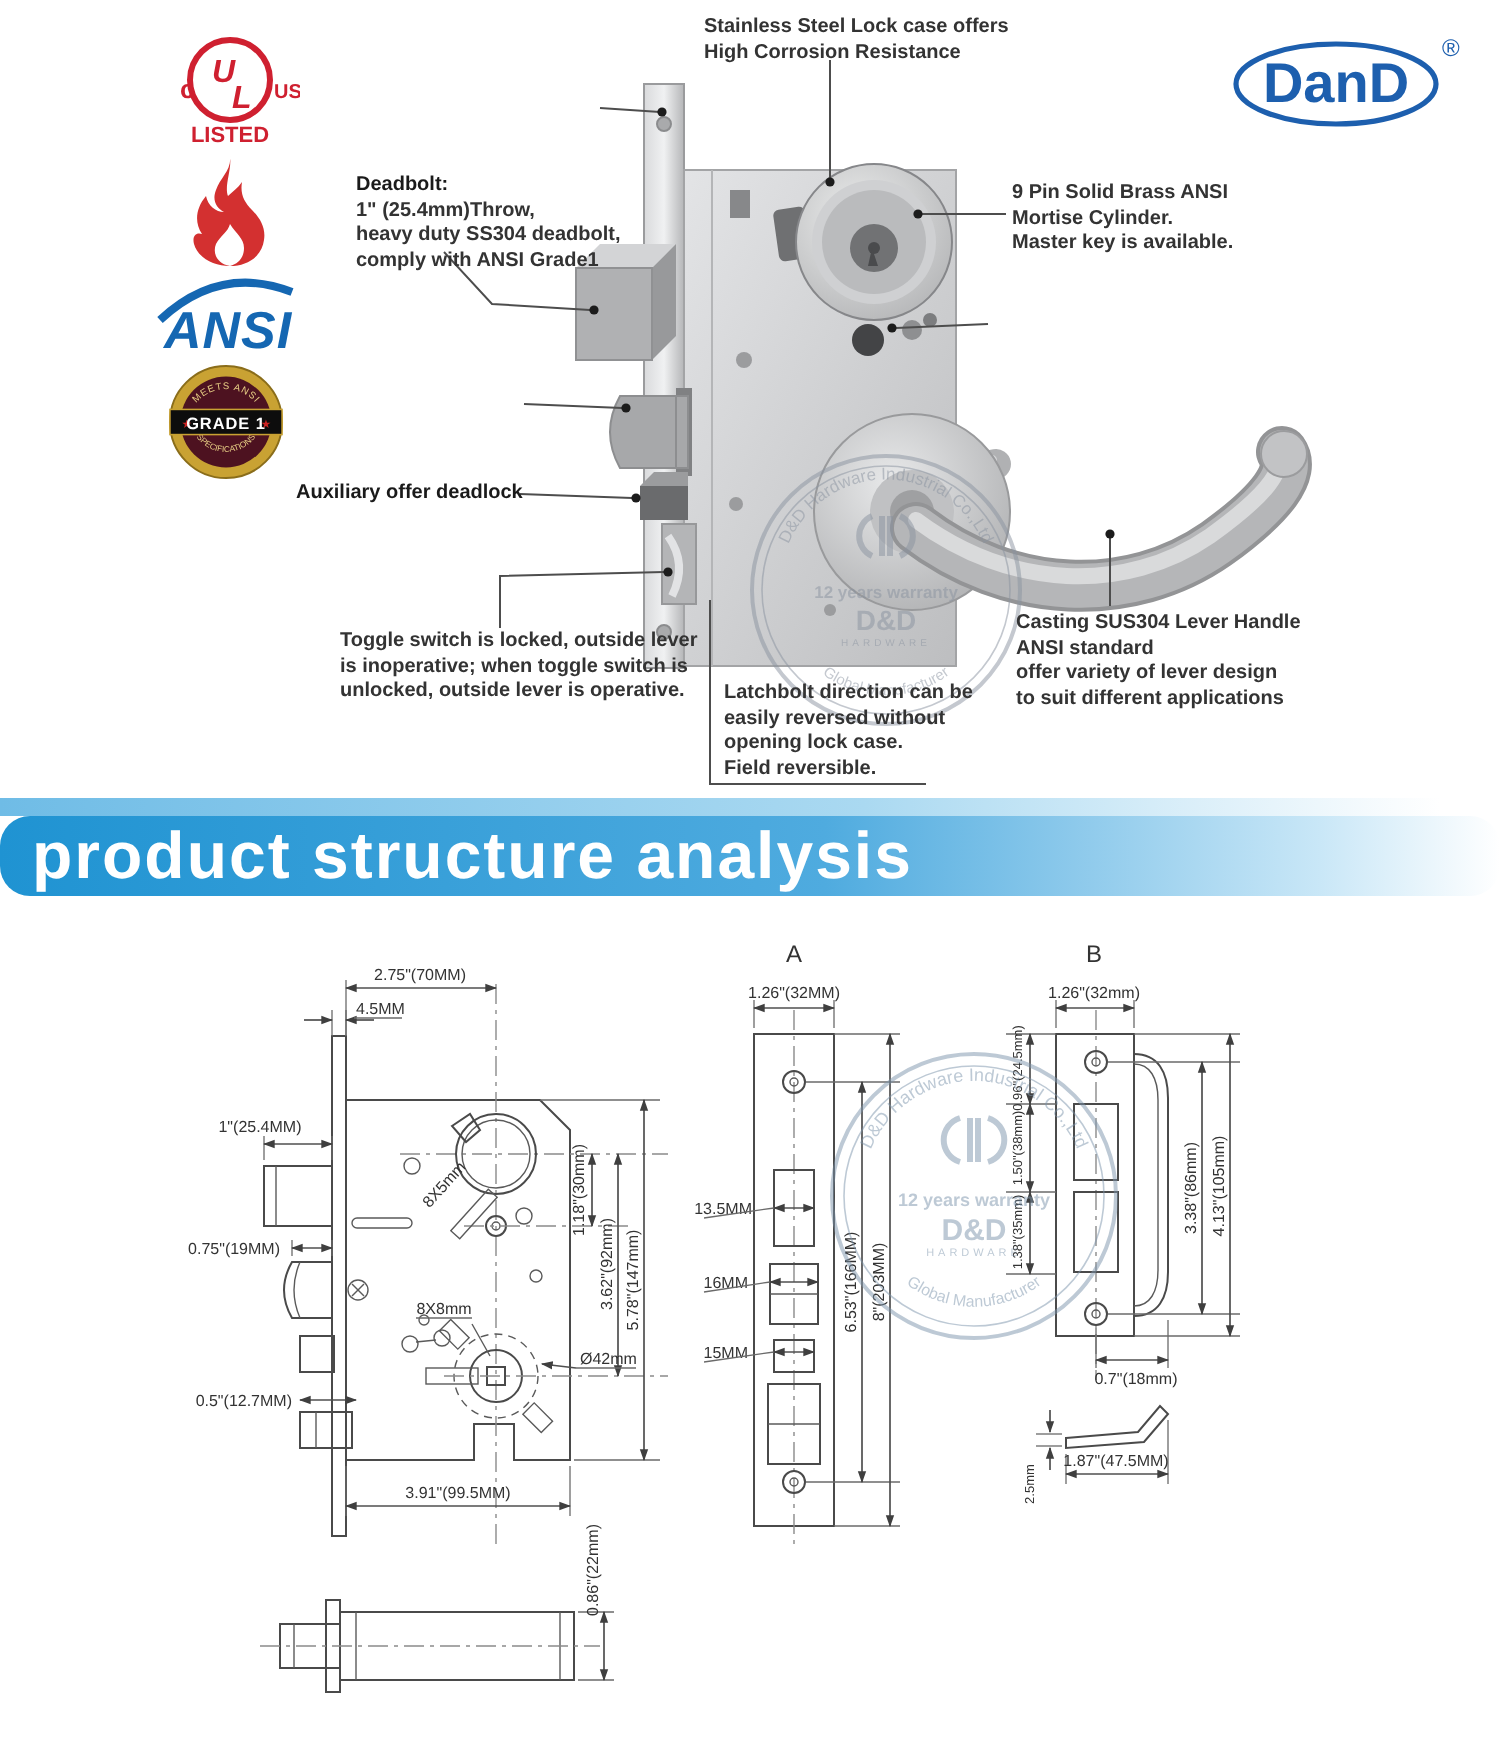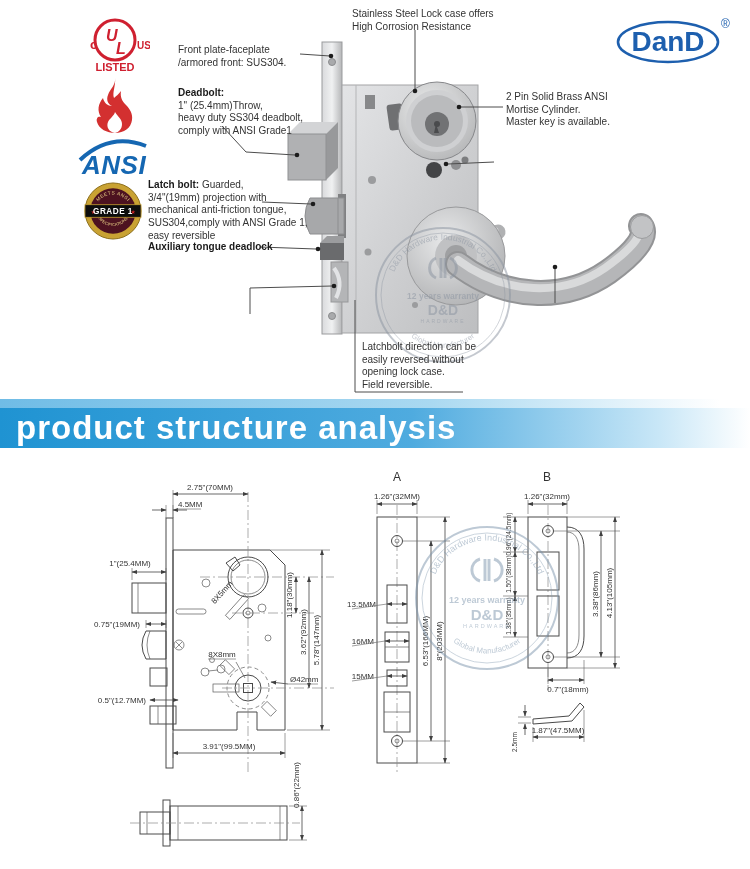--- a/index.html
+++ b/index.html
@@ -1,26 +1,26 @@
 <!DOCTYPE html>
 <html><head>
 <meta charset="utf-8">
 <style>
   html,body{margin:0;padding:0;background:#fff;}
   #stage{position:relative;width:750px;height:869px;background:#fff;overflow:hidden;
          font-family:"Liberation Sans",sans-serif;}
-  .co{position:absolute;font-size:10px;line-height:1.27;color:#333;white-space:pre-line;}
+  .co{position:absolute;font-size:10px;line-height:1.27;color:#333;white-space:pre-line;font-weight:bold;}
   .co b{color:#1a1a1a;}
   .co b.blk{display:block;}
   .abs{position:absolute;}
   
   .banner-strip{position:absolute;left:0;top:399px;width:720px;height:9px;
     background:linear-gradient(90deg,#6fbce6,#aad9f1 60%,rgba(255,255,255,0));}
   .banner{position:absolute;left:0;top:408px;width:750px;height:40px;
-    background:linear-gradient(90deg,#1f93d2 0%,#4fabdf 55%,#c9e7f7 88%,#ffffff 100%);}
+    background:linear-gradient(90deg,#1f93d2 0%,#4fabdf 55%,#c9e7f7 88%,#ffffff 100%);border-radius:15px;}
   .banner-title{font-size:33px;font-weight:bold;color:#fff;line-height:40px;
     padding-left:16px;letter-spacing:1px;}
   
   svg text{font-family:"Liberation Sans",sans-serif;}
   .ln{stroke:#4a4a4a;stroke-width:1;fill:none;}
   .thin{stroke:#5a5a5a;stroke-width:.7;fill:none;}
   .cl{stroke:#8a8a8a;stroke-width:.7;fill:none;stroke-dasharray:10 3 2 3;}
   .ext{stroke:#6a6a6a;stroke-width:.65;fill:none;}
   .dl{stroke:#4f4f4f;stroke-width:.85;fill:none;}
   .dt{font-size:8px;fill:#333;}
@@ -193,34 +193,34 @@
   </svg>
 
   <svg class="abs" style="left:612px;top:14px" width="128" height="52" viewBox="0 0 128 52">
     <ellipse cx="56" cy="28" rx="50" ry="20" fill="#ffffff" stroke="#1d5fae" stroke-width="2.6"></ellipse>
     <text x="56" y="37" font-size="28" font-weight="bold" text-anchor="middle" font-family="Liberation Serif,serif" fill="#1d5fae">DanD</text>
     <text x="109" y="14" font-size="12" fill="#1d5fae">®</text>
   </svg>
 
   <div class="co" style="left:352px;top:8px">Stainless Steel Lock case offers
 High Corrosion Resistance</div>
-  <div class="co" style="left:178px;top:44px">Front plate-faceplate
-/armored front: SUS304.</div>
   <div class="co" style="left:178px;top:87px"><b class="blk">Deadbolt:</b><span>1" (25.4mm)Throw,
 heavy duty SS304 deadbolt,
 comply with ANSI Grade1</span></div>
-  <div class="co" style="left:506px;top:91px">2 Pin Solid Brass ANSI
+  <div class="co" style="left:506px;top:91px">9 Pin Solid Brass ANSI
 Mortise Cylinder.
 Master key is available.</div>
-  <div class="co" style="left:148px;top:179px"><b>Latch bolt:</b><span> Guarded,
-3/4"(19mm) projection with
-mechanical anti-friction tongue,
-SUS304,comply with ANSI Grade 1,
-easy reversible</span></div>
-  <div class="co" style="left:148px;top:241px"><b class="blk">Auxiliary tongue deadlock</b></div>
+  <div class="co" style="left:148px;top:241px"><b class="blk">Auxiliary offer deadlock</b></div>
+  <div class="co" style="left:170px;top:315px">Toggle switch is locked, outside lever
+is inoperative; when toggle switch is
+unlocked, outside lever is operative.</div>
+  <div class="co" style="left:508px;top:306px">Casting SUS304  Lever Handle
+ANSI standard
+offer variety of lever design
+to suit different applications</div>
   <div class="co" style="left:362px;top:341px">Latchbolt direction can be
 easily reversed without
 opening lock case.
 Field reversible.</div>
 
   <div class="banner-strip"></div>
   <div class="banner">
     <div class="banner-title">product structure analysis</div>
   </div>
 

